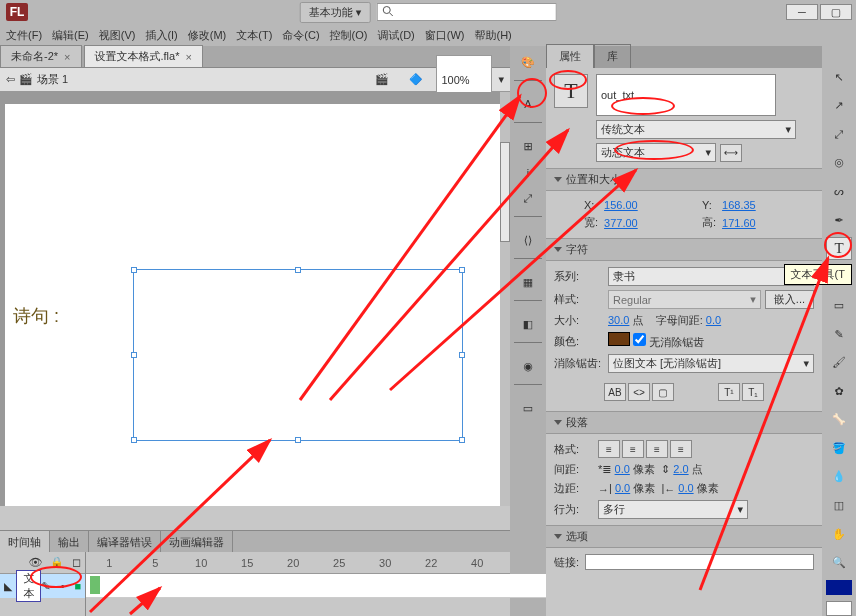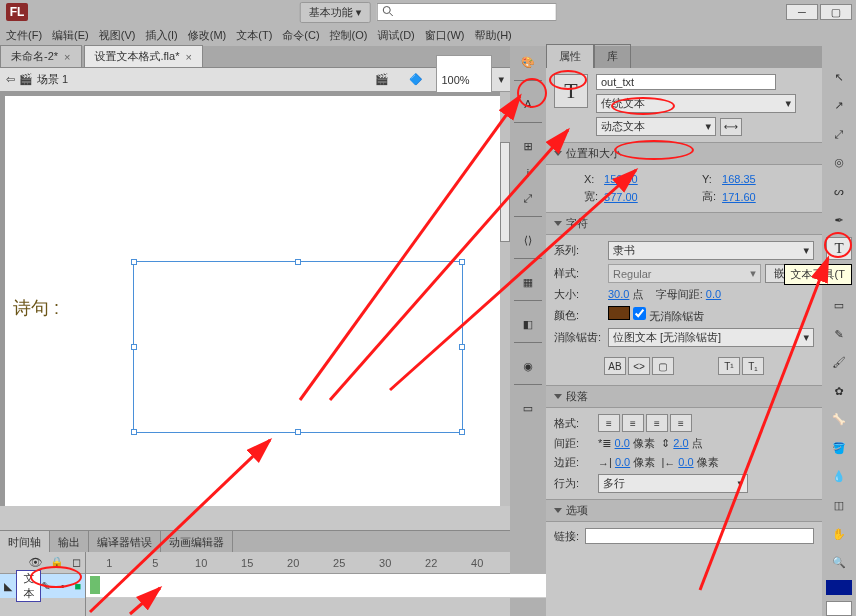--- a/index.html
+++ b/index.html
@@ -33,21 +33,21 @@
 .tab-x{color:#666}
 
 
 .scenebar{background:#e0e0e0;height:24px;display:flex;align-items:center;padding:0 6px;border-bottom:1px solid #999}
 .scenebar .sc-left{display:flex;align-items:center;gap:4px;color:#06c}
 .scenebar .sc-right{margin-left:auto;display:flex;align-items:center;gap:6px}
 .zoom-sel{border:1px solid #999;background:#fff;padding:18px 4px;width:56px}
 
 
 .stage-wrap{background:#999;flex:1;position:relative;display:flex;justify-content:center;align-items:flex-start;overflow:hidden}
-.stage{background:#fff;width:500px;height:420px;margin-top:4px;position:relative}
+.stage{background:#fff;width:500px;height:420px;margin-top:12px;position:relative}
 .txtbox{position:absolute;left:128px;top:165px;width:330px;height:172px;border:1px solid #4a90d9}
 .handle{width:6px;height:6px;background:#fff;border:1px solid #4a90d9;position:absolute}
 .label{position:absolute;left:8px;top:200px;font-size:18px;color:#6b5518}
 .stage-scrolly{position:absolute;right:0;top:0;bottom:24px;width:10px;background:#c0c0c0}
 .scroll-thumb{background:#e8e8e8;border:1px solid #888;height:100px;margin-top:50px}
 .stage-scrollx{position:absolute;left:0;right:0;bottom:0;height:24px;background:#c8c8c8;display:flex}
 
 
 .bottom-tabs{background:#b0b0b0;height:22px;display:flex;border-top:1px solid #888}
 .btab{padding:4px 8px;border-right:1px solid #888}
@@ -69,21 +69,21 @@
 .dock-ico{width:28px;height:24px;display:flex;align-items:center;justify-content:center;border:1px solid transparent}
 .dock-sep{width:28px;height:6px;border-top:1px solid #777;margin:4px 0}
 
 
 .panel-tabs{display:flex;background:#9e9e9e;height:22px;align-items:flex-end}
 .ptab{padding:4px 12px;border:1px solid #777;border-bottom:none}
 .ptab.active{background:#c8c8c8}
 .panel-body{background:#c8c8c8;flex:1;padding:6px 8px;display:flex;flex-direction:column;gap:6px;overflow:auto}
 .T-ico{width:34px;height:34px;border:1px solid #888;background:#e0e0e0;display:flex;align-items:center;justify-content:center;font-family:serif;font-size:22px}
 .propgrid{display:flex;gap:8px}
-.inst-name{border:1px solid #888;background:#fff;width:180px;padding:1px 4px;margin-bottom:4px}
+.inst-name{border:1px solid #888;background:#fff;width:180px;padding:14px 4px;margin-bottom:4px}
 .combo{border:1px solid #888;background:#e8e8e8;padding:1px 4px;display:flex;justify-content:space-between;align-items:center}
 .combo.w200{width:200px}
 .combo.w120{width:120px}
 .section-head{background:#b8b8b8;border-top:1px solid #999;border-bottom:1px solid #999;margin:0 -8px;padding:3px 8px;display:flex;align-items:center;gap:4px}
 .tri{width:0;height:0;border-left:4px solid transparent;border-right:4px solid transparent;border-top:5px solid #555;display:inline-block}
 .grid2{display:grid;grid-template-columns:auto 1fr auto 1fr;gap:4px 6px;align-items:center;padding:2px 0 2px 30px}
 .val{color:#1266d8;text-decoration:underline}
 .btn{border:1px solid #888;background:#e0e0e0;padding:1px 8px}
 .swatch{width:22px;height:14px;border:1px solid #000;background:#6b3a10;display:inline-block}
 .iconbtns{display:flex;gap:2px}

